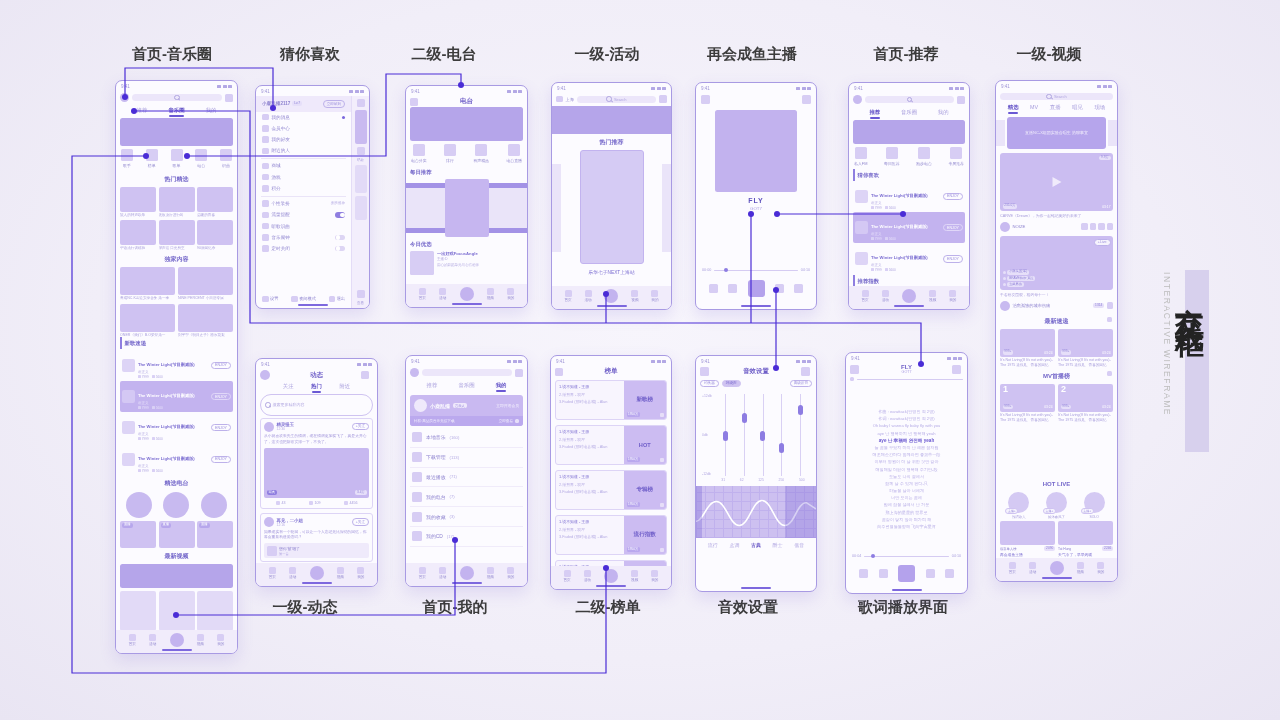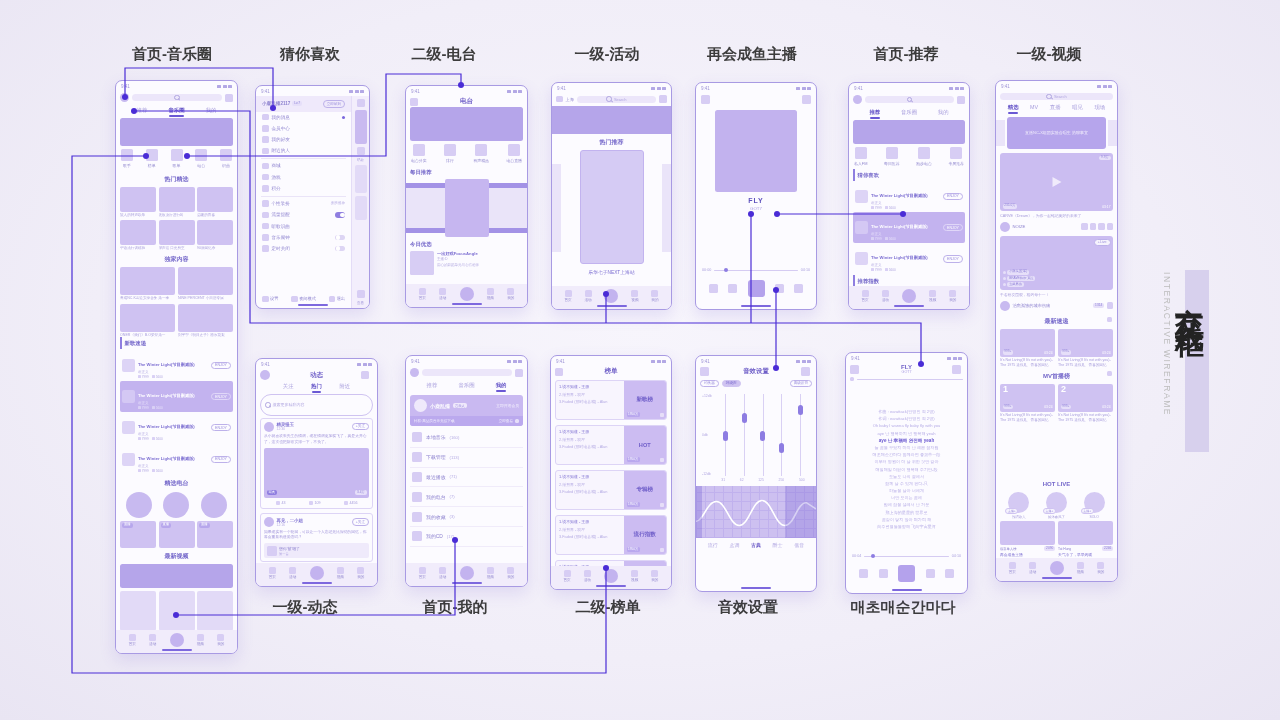--- a/index.html
+++ b/index.html
@@ -142,21 +142,21 @@
   <div class="lbl" style="left:444px;top:45px">二级-电台</div>
   <div class="lbl" style="left:607px;top:45px">一级-活动</div>
   <div class="lbl" style="left:752px;top:45px">再会成鱼主播</div>
   <div class="lbl" style="left:906px;top:45px">首页-推荐</div>
   <div class="lbl" style="left:1049px;top:45px">一级-视频</div>
 
   <div class="lbl" style="left:305px;top:598px">一级-动态</div>
   <div class="lbl" style="left:455px;top:598px">首页-我的</div>
   <div class="lbl" style="left:608px;top:598px">二级-榜单</div>
   <div class="lbl" style="left:748px;top:598px">音效设置</div>
-  <div class="lbl" style="left:903px;top:598px">매초매순간마다</div>
+  <div class="lbl" style="left:903px;top:598px">歌词播放界面</div>
 
   <div class="vbar" style="left:1185px;top:270px;width:24px;height:182px"></div>
   <div class="ven" style="left:1162px;top:272px">INTERACTIVE WIREFRAME</div>
   <div class="vcn" style="left:1170px;top:284px">交互线框</div>
 
   <div class="p" style="left:115px;top:80px;width:113px;height:572px">
     <div class="status">
         <span>9:41</span>
         <span class="sico">
           <i></i>

